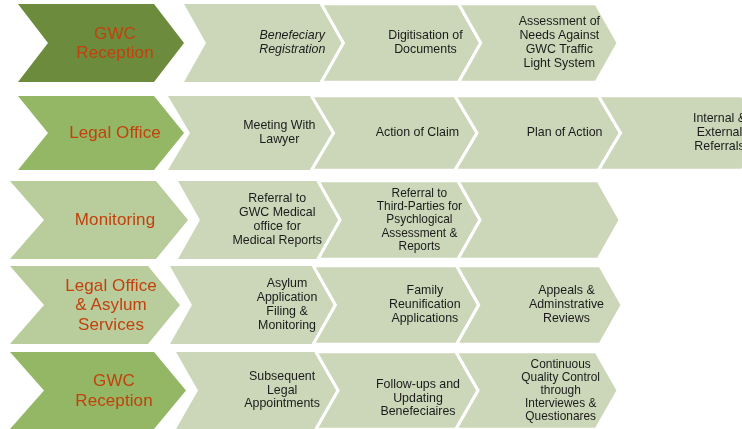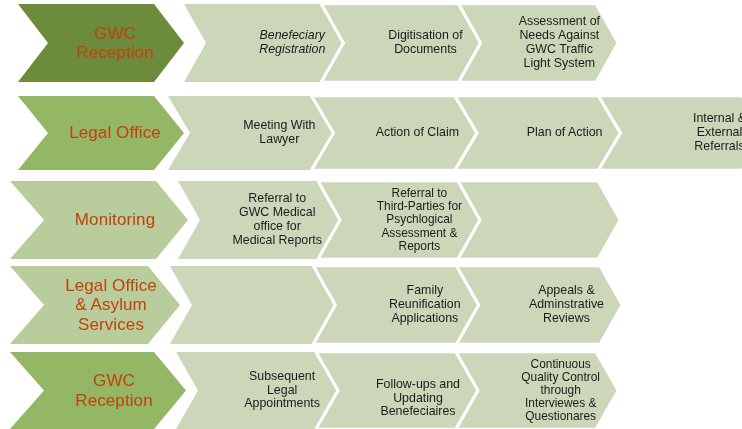--- a/index.html
+++ b/index.html
@@ -147,20 +147,23 @@
         <polygon points="170,0 313.33333333333337,0 335.33333333333337,39 313.33333333333337,78 170,78 192,39" fill="#ccd7b9" stroke="#ffffff" stroke-width="0"></polygon>
         <polygon points="313.33333333333337,0 456.66666666666674,0 478.66666666666674,39 456.66666666666674,78 313.33333333333337,78 335.33333333333337,39" fill="#ccd7b9" stroke="#ffffff" stroke-width="2.6"></polygon>
         <polygon points="456.6666666666667,0 600,0 622,39 600,78 456.6666666666667,78 478.6666666666667,39" fill="#ccd7b9" stroke="#ffffff" stroke-width="2.6"></polygon>
         <polyline points="313.33333333333337,0 335.33333333333337,39 313.33333333333337,78" fill="none" stroke="#ffffff" stroke-width="3"></polyline>
         <polyline points="456.6666666666667,0 478.6666666666667,39 456.6666666666667,78" fill="none" stroke="#ffffff" stroke-width="3"></polyline>
       </svg>
       <div class="label-layer" style="height: 78px;">
         <div class="cell-label header-label" style="left: 44px; top: 0px; width: 134px; height: 78px;">
           <span>Legal Office<br>&amp; Asylum<br>Services</span>
         </div>
+        <div class="cell-label step-label" style="left: 188px; top: 0px; width: 129.333px; height: 78px;">
+          <span>Asylum<br>Application<br>Filing &amp;<br>Monitoring</span>
+        </div>
         <div class="cell-label step-label" style="left: 331.333px; top: 0px; width: 129.333px; height: 78px;">
           <span>Family<br>Reunification<br>Applications</span>
         </div>
         <div class="cell-label step-label" style="left: 474.667px; top: 0px; width: 129.333px; height: 78px;">
           <span>Appeals &amp;<br>Adminstrative<br>Reviews</span>
         </div>
       </div>
     </div>
     <div class="row" style="top: 352px; height: 77px;">
       <svg class="row-svg" width="742" height="77" viewBox="0 0 742 77">

